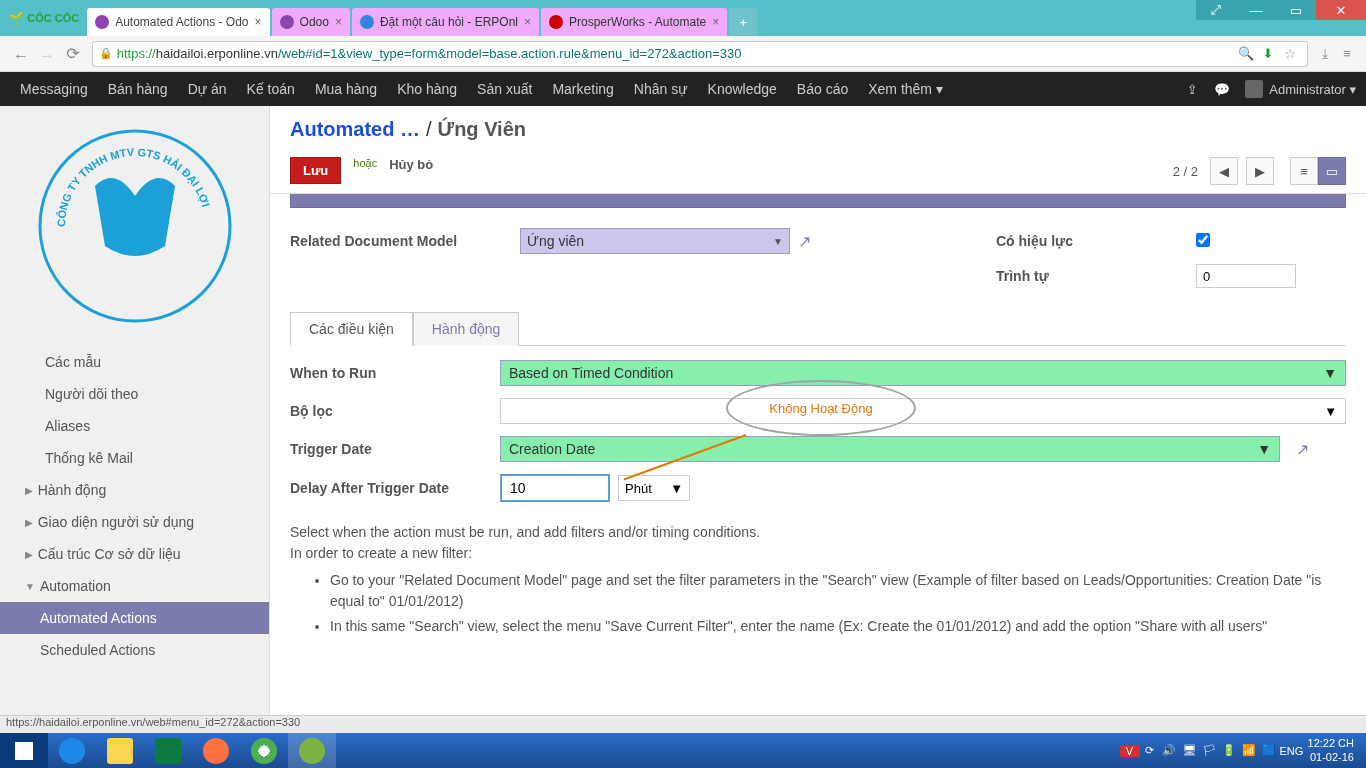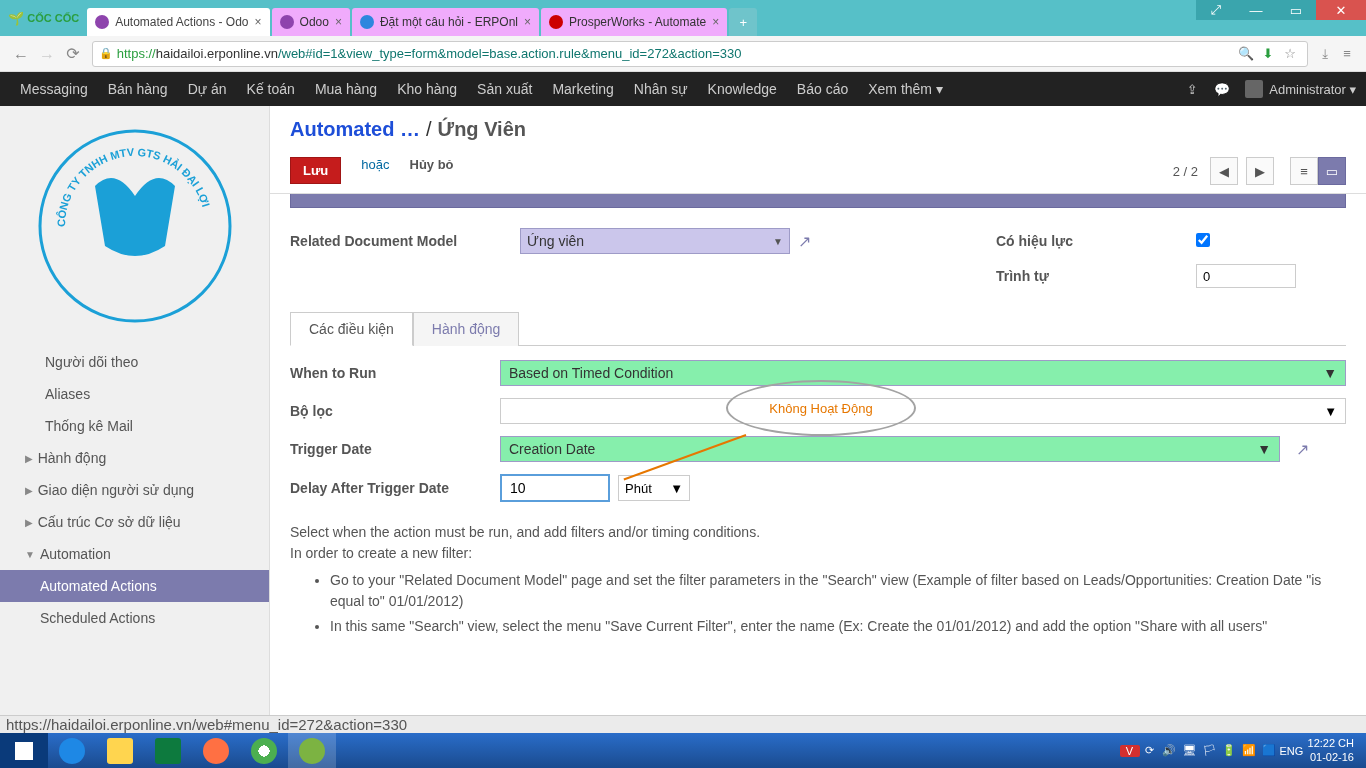--- a/index.html
+++ b/index.html
@@ -51,21 +51,21 @@
 .side-sub { padding: 8px 20px 8px 40px; font-size: 14px; color: #555; cursor: pointer; }
 
 .content { flex: 1; background: #fff; position: relative; overflow: hidden; }
 .breadcrumb { padding: 12px 20px 8px; display: flex; align-items: center; font-size: 20px; }
 .breadcrumb .bc-link { color: #1d4ed8; font-weight: bold; cursor: pointer; }
 .breadcrumb .sep { margin: 0 6px; color: #333; }
 .breadcrumb .cur { color: #555; font-weight: bold; }
 
 .action-row { padding: 8px 20px; display: flex; align-items: flex-start; border-bottom: 1px solid #ddd; }
 .btn-save { background: #c51c1c; color: #fff; border: 1px solid #a01515; padding: 5px 12px; font-size: 13px; font-weight: bold; cursor: pointer; }
-.or-text { margin: 0 20px; color: #0369a1; font-size: 13px; }
+.or-text { margin: 0 12px; color: #4d7c0f; font-size: 11px; }
 .btn-cancel { color: #555; font-weight: bold; font-size: 13px; cursor: pointer; }
 .pager-wrap { margin-left: auto; display: flex; align-items: center; gap: 8px; }
 .pager-text { color: #555; font-size: 13px; margin-right: 4px; }
 .pager-btn { width: 28px; height: 28px; border: 1px solid #ccc; background: #fafafa; display: flex; align-items: center; justify-content: center; cursor: pointer; color: #555; }
 .view-switch { display: flex; margin-left: 8px; }
 .vs-btn { width: 28px; height: 28px; border: 1px solid #ccc; display: flex; align-items: center; justify-content: center; cursor: pointer; background: #fafafa; color: #555; }
 .vs-btn.active { background: #7c7bad; color: #fff; border-color: #6b6a9e; }
 
 .form-panel { padding: 0 20px; position: relative; }
 .purple-bar { background: #7c7bad; height: 14px; border: 1px solid #6b6a9e; border-top: none; }
@@ -89,21 +89,21 @@
 .sel2 { background: #86efac; border: 1px solid #9e9bc7; height: 26px; padding: 0 8px; display: flex; align-items: center; justify-content: space-between; color: #333; font-size: 14px; cursor: pointer; flex: 1; }
 .sel-white { background: #fff; border: 1px solid #ccc; height: 26px; padding: 0 8px; display: flex; align-items: center; justify-content: space-between; flex: 1; }
 .input-blue { border: 2px solid #5a9edb; height: 28px; width: 110px; padding: 0 8px; font-size: 14px; }
 .sel-unit { background: #fff; border: 1px solid #ccc; height: 26px; width: 72px; padding: 0 6px; display: flex; align-items: center; justify-content: space-between; cursor: pointer; }
 .row-flex { display: flex; align-items: center; gap: 8px; }
 
 .help-text { color: #555; font-size: 14px; line-height: 1.5; padding: 6px 0; }
 .help-text ul { padding-left: 40px; margin-top: 6px; }
 .help-text li { margin-bottom: 4px; }
 
-.status-bar-bottom { position: absolute; left: 0; bottom: 35px; height: 18px; background: #ebebeb; border-top: 1px solid #ccc; padding: 0 6px; font-size: 15px; color: #555; display: flex; width: 100%; }
+.status-bar-bottom { position: absolute; left: 0; bottom: 35px; height: 18px; background: #ebebeb; border-top: 1px solid #ccc; padding: 0 6px; font-size: 11px; color: #555; display: flex; width: 100%; }
 
 
 .taskbar { position: absolute; bottom: 0; left: 0; right: 0; height: 35px; background: linear-gradient(to bottom, #2a6dc9, #1a4b8f); display: flex; align-items: center; }
 .tb-btn { width: 48px; height: 35px; display: flex; align-items: center; justify-content: center; cursor: pointer; }
 .tb-btn.start { background: #0a3a7a; }
 .tb-tray { margin-left: auto; display: flex; align-items: center; padding-right: 4px; color: #fff; font-size: 11px; }
 .tb-tray-ico { width: 20px; text-align: center; cursor: pointer; }
 .tb-clock { text-align: right; padding: 0 8px; line-height: 1.2; }
 .tb-ico { width: 26px; height: 26px; border-radius: 3px; }
 </style>
@@ -188,20 +188,21 @@
     <div class="logo-wrap">
       <div class="company-logo">
         <svg viewBox="0 0 200 200">
             <circle cx="100" cy="100" r="95" fill="none" stroke="#1ba0d7" stroke-width="3"></circle>
             <text x="100" y="30" text-anchor="middle" fill="#1ba0d7" font-size="11" font-weight="bold"><textPath href="#c1">CÔNG TY TNHH MTV GTS HẢI ĐẠI LỢI</textPath></text>
             <path id="c1" d="M 30,100 A 70,70 0 1,1 170,100" fill="none"></path>
             <path d="M60 60 Q80 40 100 70 Q120 40 140 60 L130 120 Q100 140 70 120 Z" fill="#1ba0d7"></path>
           </svg>
       </div>
     </div>
+    <div class="side-item">Các mẫu</div>
     <div class="side-item">Người dõi theo</div>
     <div class="side-item">Aliases</div>
     <div class="side-item">Thống kê Mail</div>
     <div class="side-group">
         <span class="caret">▶</span>
         <span>Hành động</span>
       </div>
     <div class="side-group">
         <span class="caret">▶</span>
         <span>Giao diện người sử dụng</span>

